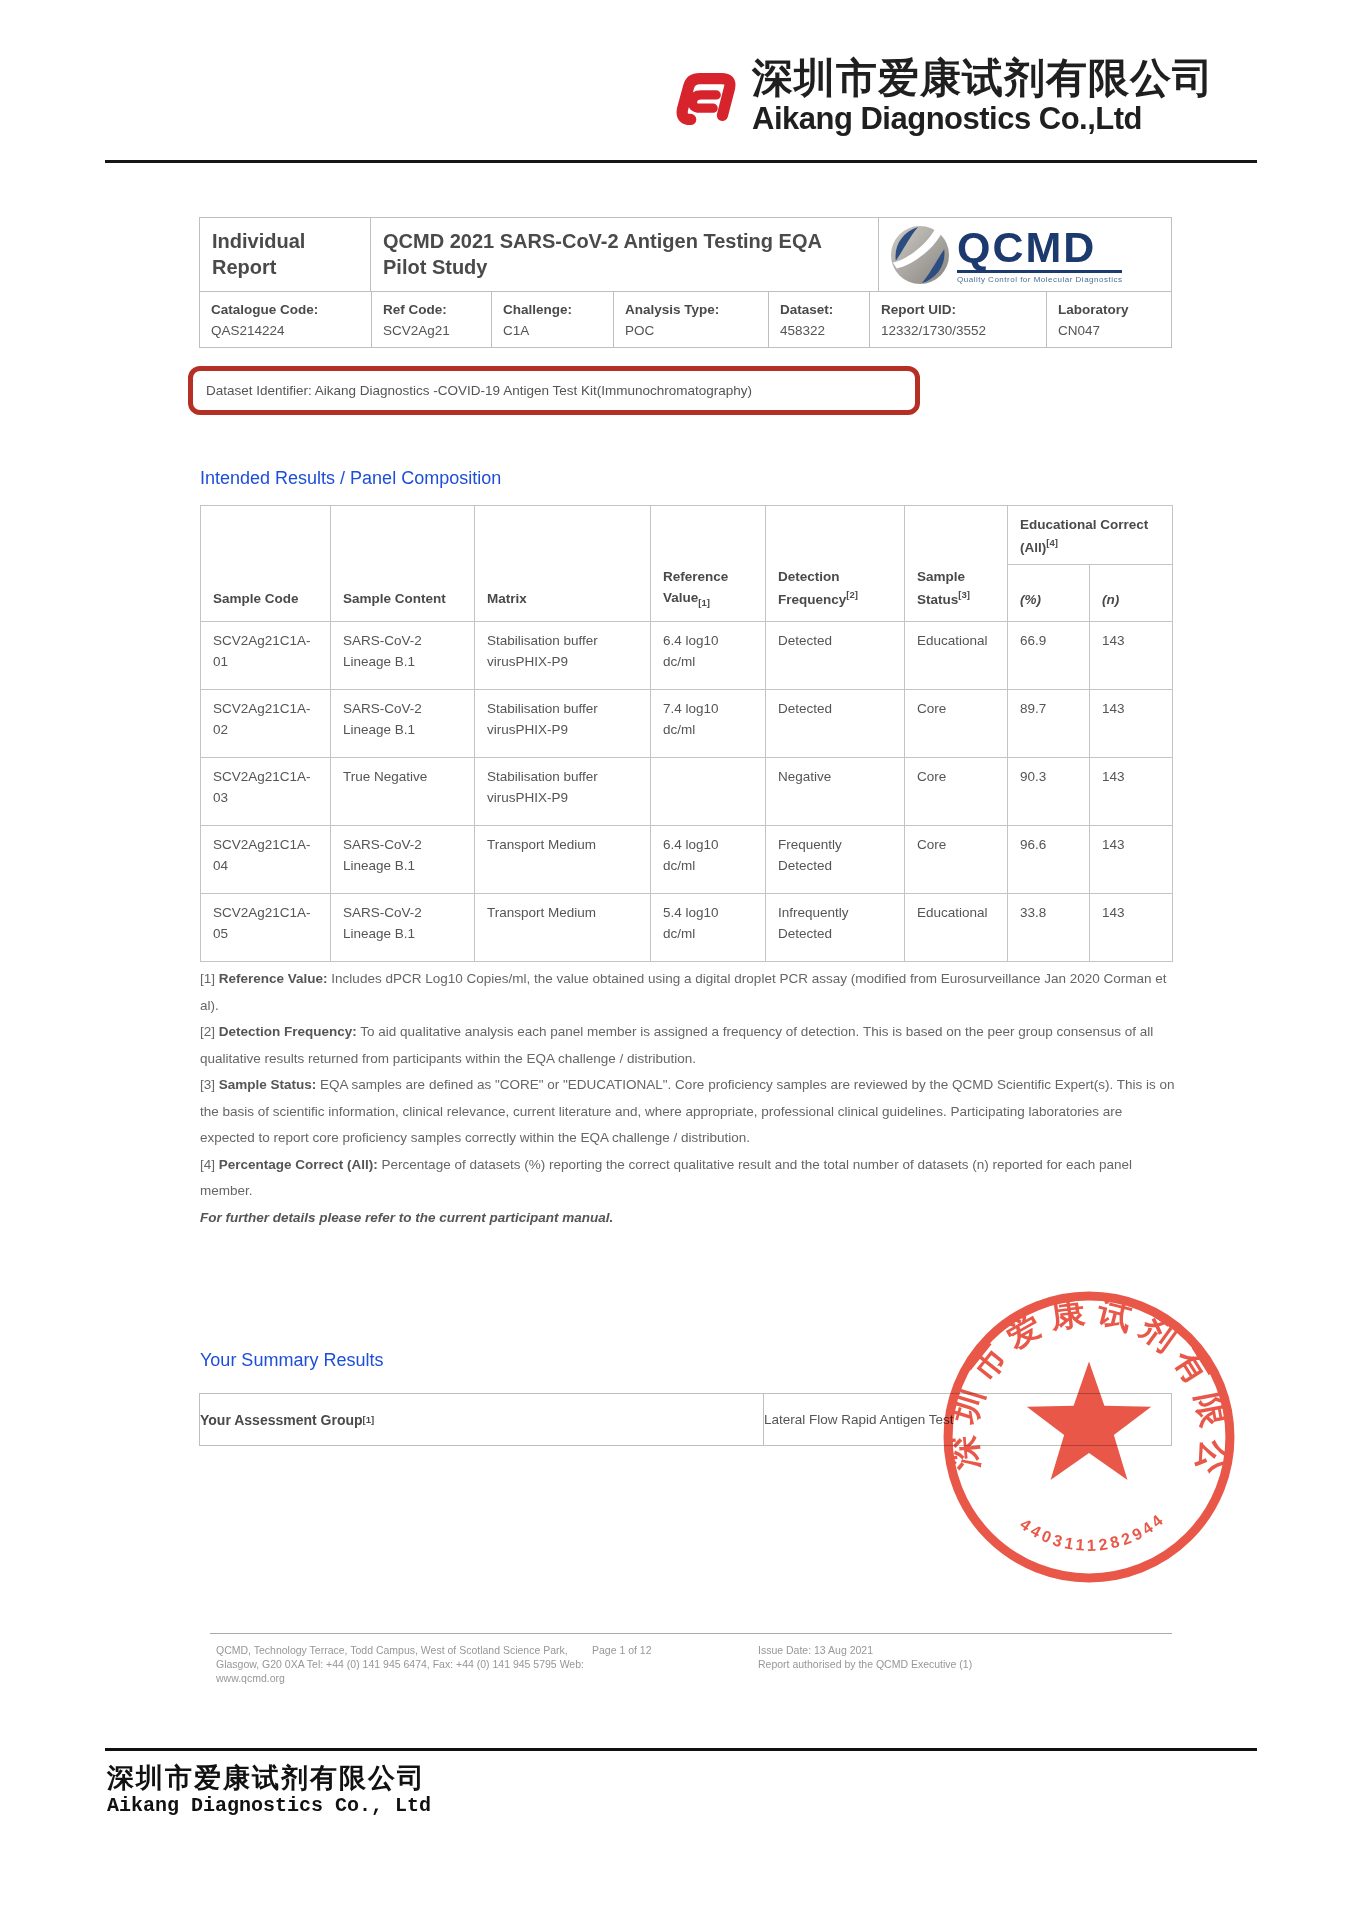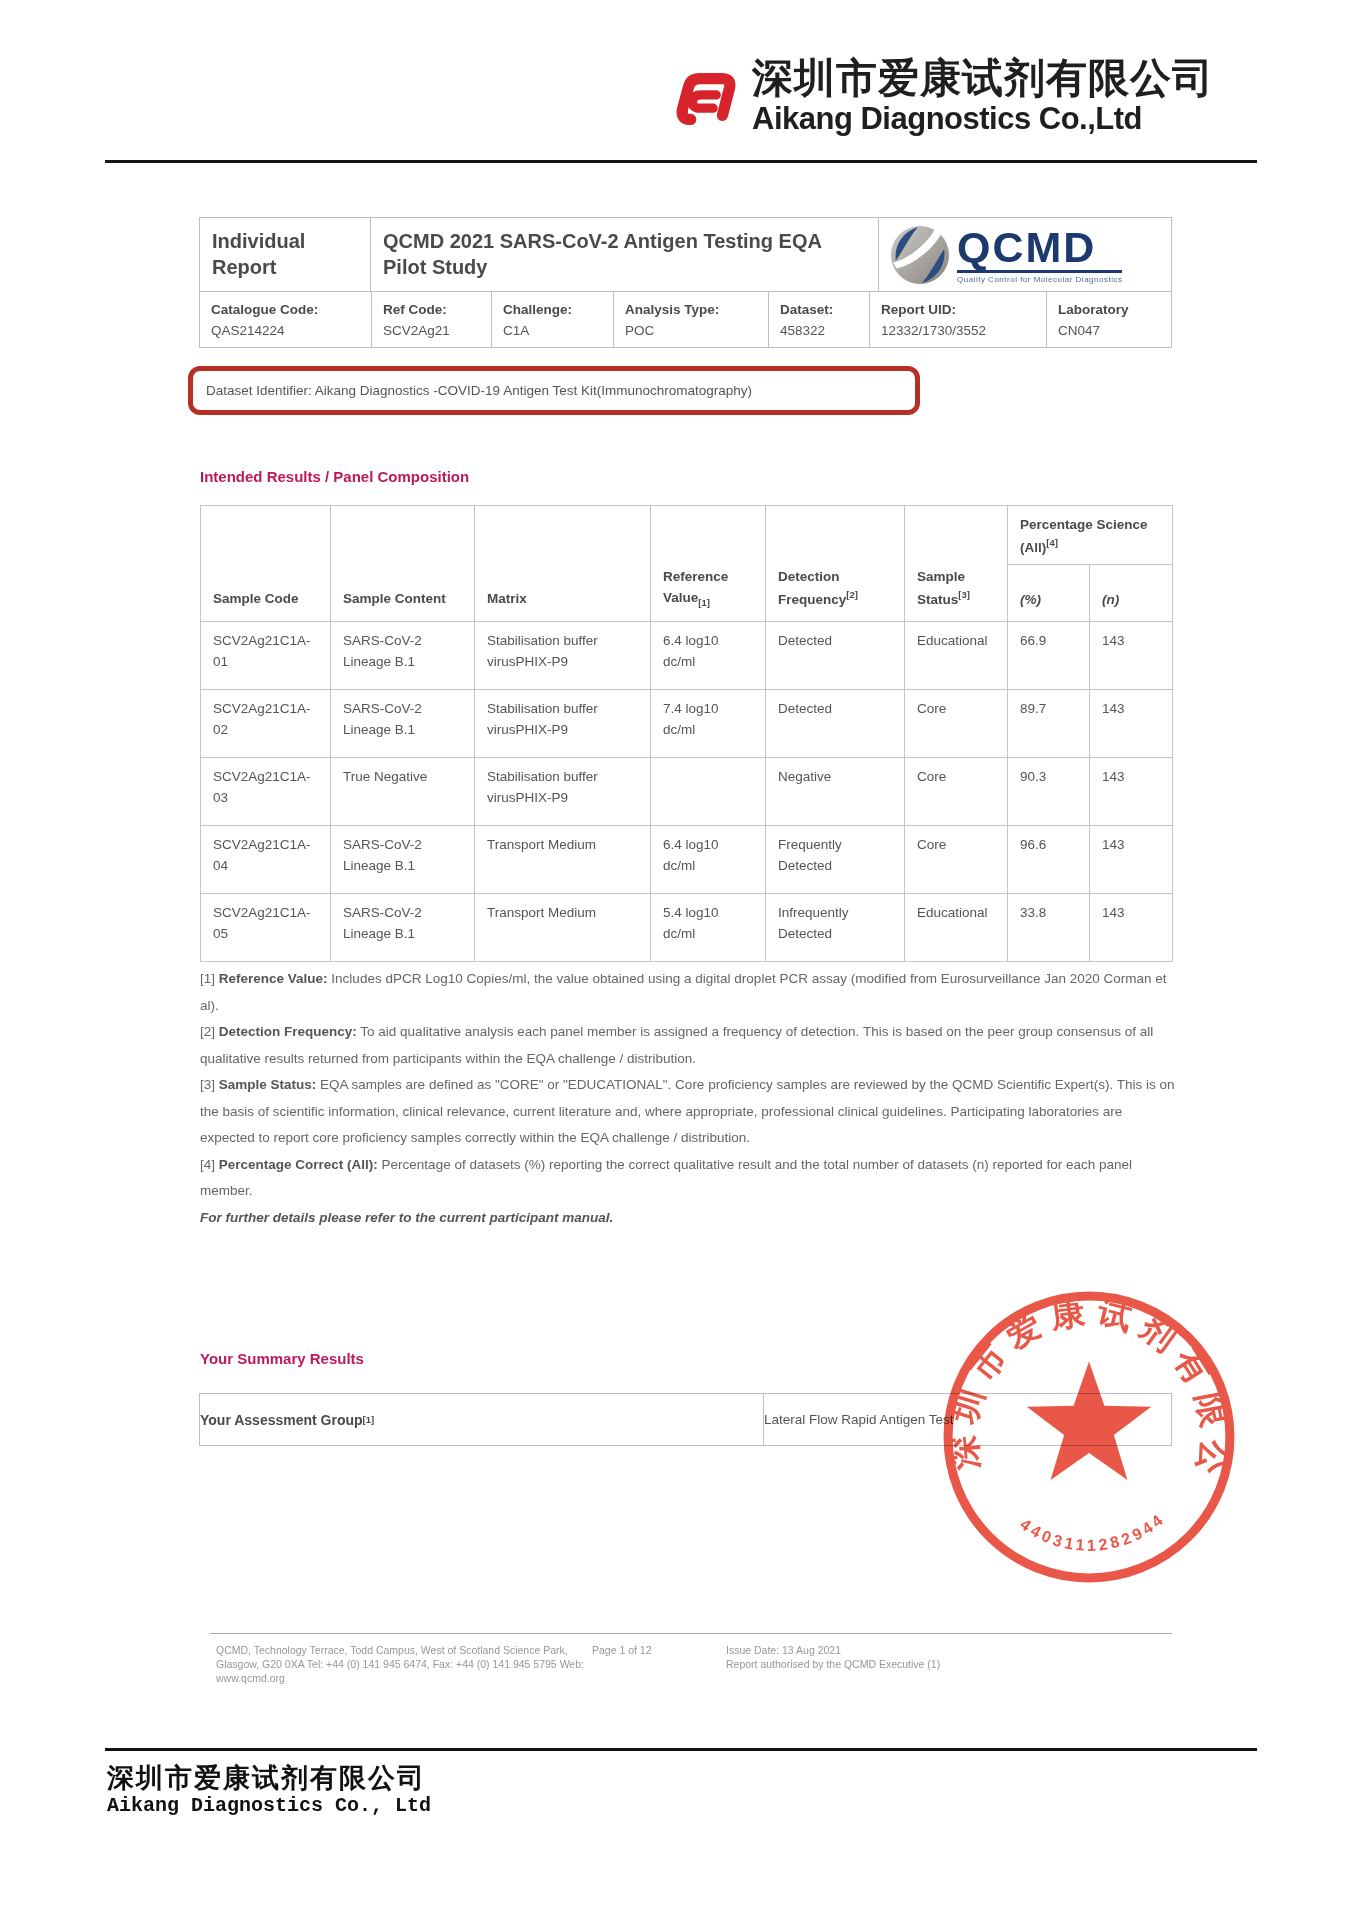--- a/index.html
+++ b/index.html
@@ -29,21 +29,21 @@
   .qcmd-word{font-size:43px;font-weight:700;color:#1d3a6e;letter-spacing:2px;line-height:1;}
   .qcmd-underline{height:3px;background:#1d3a6e;margin-top:1px;}
   .qcmd-tagline{font-size:8px;color:#4e6f95;margin-top:2px;white-space:nowrap;letter-spacing:0.5px;}
 
   
   .dsid{position:absolute;left:188px;top:366px;width:732px;height:49px;border:5px solid #b52f25;
         border-radius:12px;box-sizing:border-box;display:flex;align-items:center;padding-left:13px;
         font-size:13.5px;color:#555;}
 
   
-  .sec-title{position:absolute;font-size:15px;font-weight:700;color:#be185d;}
+  .sec-title{position:absolute;font-size:18px;font-weight:400;color:#1d4ed8;}
   .panel-title{left:200px;top:468px;}
   table.panel{position:absolute;left:200px;top:505px;border-collapse:collapse;table-layout:fixed;
               font-size:13.5px;color:#555;}
   table.panel th,table.panel td{border:1px solid #c4c4c4;padding:9px 12px;text-align:left;
               font-weight:normal;box-sizing:border-box;vertical-align:top;line-height:1.55;}
   table.panel th{font-weight:700;color:#4a4a4a;}
   table.panel .hdr-main{vertical-align:bottom;height:115px;padding-bottom:11px;}
   table.panel .hdr-group{vertical-align:bottom;height:58px;padding-bottom:6px;}
   table.panel .hdr-sub{vertical-align:bottom;height:57px;font-style:italic;padding-bottom:10px;}
   table.panel td{height:68px;}
@@ -69,21 +69,21 @@
          mix-blend-mode:multiply;pointer-events:none;}
   .stamp text{fill:#e5402e;font-family:"Liberation Sans", sans-serif;font-weight:700;}
   .arc-zh{font-size:34px;letter-spacing:9px;}
   .arc-num{font-size:16px;letter-spacing:3.5px;}
 
   
   .pf-rule{position:absolute;left:210px;top:1633px;width:962px;height:1px;background:#a9a9a9;}
   .pf{position:absolute;font-size:10.5px;color:#979797;line-height:14px;}
   .pf-address{left:216px;top:1643px;width:392px;}
   .pf-page{left:592px;top:1643px;}
-  .pf-issue{left:726px;top:1643px;width:330px;}
+  .pf-issue{left:758px;top:1643px;width:330px;}
 
   
   .doc-rule{position:absolute;left:105px;top:1748px;width:1152px;height:3px;background:#111;}
   .doc-zh{position:absolute;left:107px;top:1760px;font-size:27px;font-weight:700;color:#111;
           font-family:"Liberation Serif", serif;letter-spacing:2px;}
   .doc-en{position:absolute;left:107px;top:1794px;font-size:20px;font-weight:600;color:#111;
           font-family:"Liberation Mono", monospace;}
 </style>
 </head>
 <body>
@@ -176,21 +176,21 @@
         <col style="width:83px">
     </colgroup>
     <tbody>
         <tr>
       <th rowspan="2" class="hdr-main">Sample Code</th>
       <th rowspan="2" class="hdr-main">Sample Content</th>
       <th rowspan="2" class="hdr-main">Matrix</th>
       <th rowspan="2" class="hdr-main"><span>Reference Value</span><sub>[1]</sub></th>
       <th rowspan="2" class="hdr-main"><span>Detection Frequency</span><sup>[2]</sup></th>
       <th rowspan="2" class="hdr-main"><span>Sample Status</span><sup>[3]</sup></th>
-      <th colspan="2" class="hdr-group"><span>Percentage Science (All)</span><sup>[4]</sup></th>
+      <th colspan="2" class="hdr-group"><span>Educational Correct (All)</span><sup>[4]</sup></th>
     </tr>
     <tr>
       <th class="hdr-sub">(%)</th>
       <th class="hdr-sub">(n)</th>
     </tr>
     <tr>
       <td>SCV2Ag21C1A-01</td>
       <td>SARS-CoV-2 Lineage B.1</td>
       <td>Stabilisation buffer virusPHIX-P9</td>
       <td>6.4 log10 dc/ml</td>

